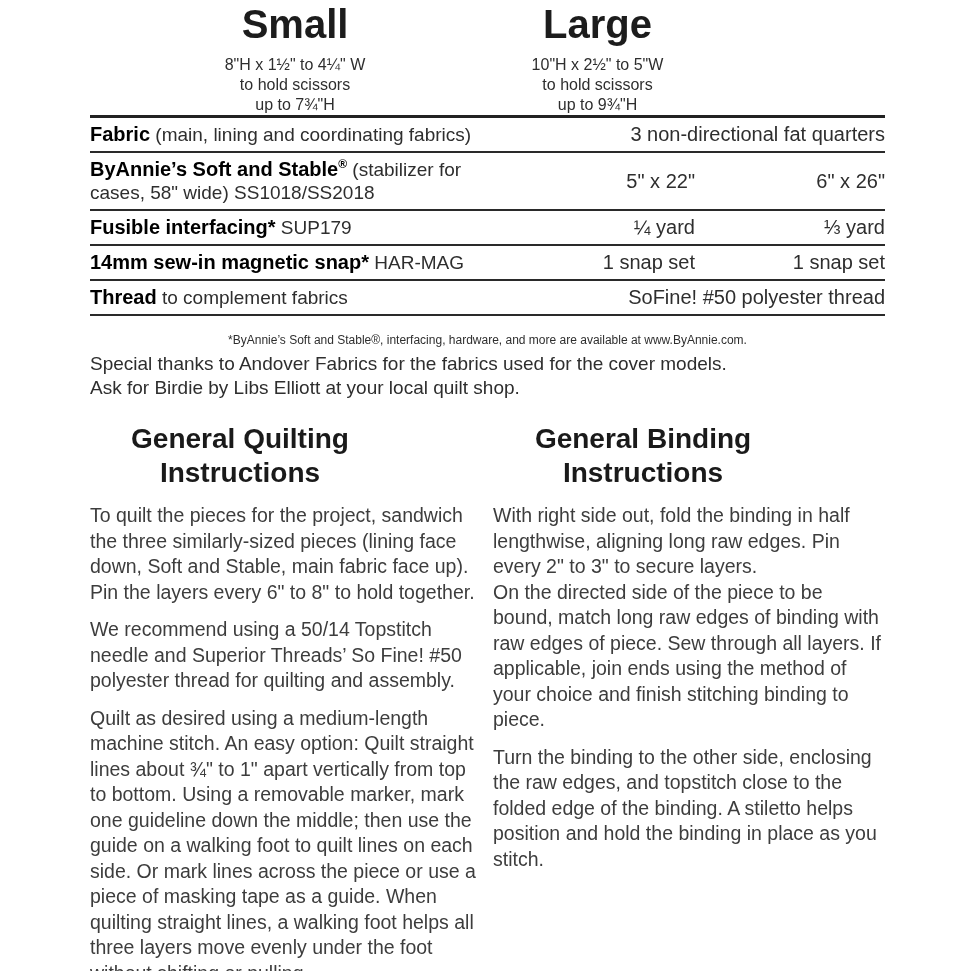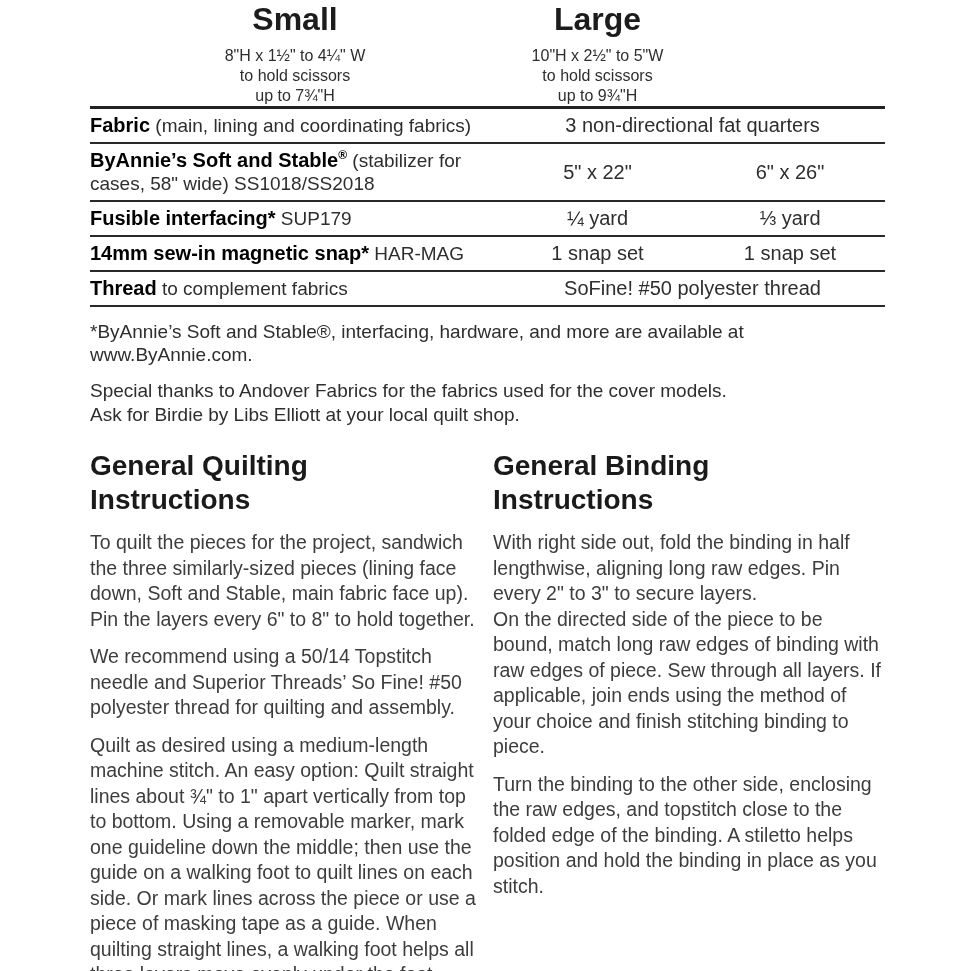--- a/index.html
+++ b/index.html
@@ -15,39 +15,39 @@
   }
   
   .tbl-grid{display:grid;grid-template-columns:410px 195px 190px;}
   .hdr-area{align-items:end;}
   .hdr-label{display:flex;align-items:flex-end;padding-bottom:6px;}
   .supplies-heading{
     font-size:25px;font-weight:bold;color:#1c1c1c;letter-spacing:.3px;
     line-height:1;
   }
   .size-col{display:flex;flex-direction:column;align-items:center;text-align:center;padding-top:2px;}
-  .size-name{font-size:32px;font-weight:bold;color:#1c1c1c;line-height:1.1;margin-bottom:9px;}
+  .size-name{font-size:40px;font-weight:bold;color:#1c1c1c;line-height:1.1;margin-bottom:9px;}
   .size-desc{font-size:16px;color:#2e2e2e;line-height:20px;}
   
   .supplies-table{border-top:3px solid #222;}
   .trow{border-bottom:2px solid #2a2a2a;align-items:center;}
   .trow:last-child{border-bottom:2px solid #2a2a2a;}
   .cell-label{font-size:19px;color:#2e2e2e;padding:5px 8px 5px 0;line-height:23px;}
   .cell-label b{font-size:20px;color:#000000;}
-  .cell-val{font-size:20px;color:#2e2e2e;text-align:center;padding:5px 0;}
+  .cell-val{font-size:20px;color:#2e2e2e;text-align:right;padding:5px 0;}
   .cell-span{grid-column:2 / span 2;}
   sup{font-size:12px;line-height:0;}
   
-  .footnote{font-size:19px;color:#2e2e2e;margin-top:13px;line-height:23px;}
-  .thanks{font-size:19px;color:#2e2e2e;margin-top:13px;line-height:24px;}
+  .footnote{font-size:12px;color:#2e2e2e;margin-top:13px;line-height:23px;text-align:center;}
+  .thanks{font-size:19px;color:#2e2e2e;margin-top:0;line-height:24px;}
   
   .cols{display:grid;grid-template-columns:392px 392px;column-gap:11px;margin-top:22px;}
   .col-heading{
     font-size:28px;font-weight:bold;color:#1a1a1a;line-height:34px;
-    margin:0 0 13px 0;width:300px;
+    margin:0 0 13px 0;width:300px;text-align:center;
   }
   .body-p{font-size:19.5px;line-height:25.5px;color:#3d3d3d;margin:0 0 12px 0;}
   .tip-p{font-size:19.5px;line-height:25.5px;color:#3d3d3d;margin:-12px 0 12px 0;}
   .tip-label{font-weight:bold;font-style:normal;color:#2b2b2b;}
   .tip-text{font-style:italic;}
 </style>
 </head>
 <body>
 
 <div class="page">

